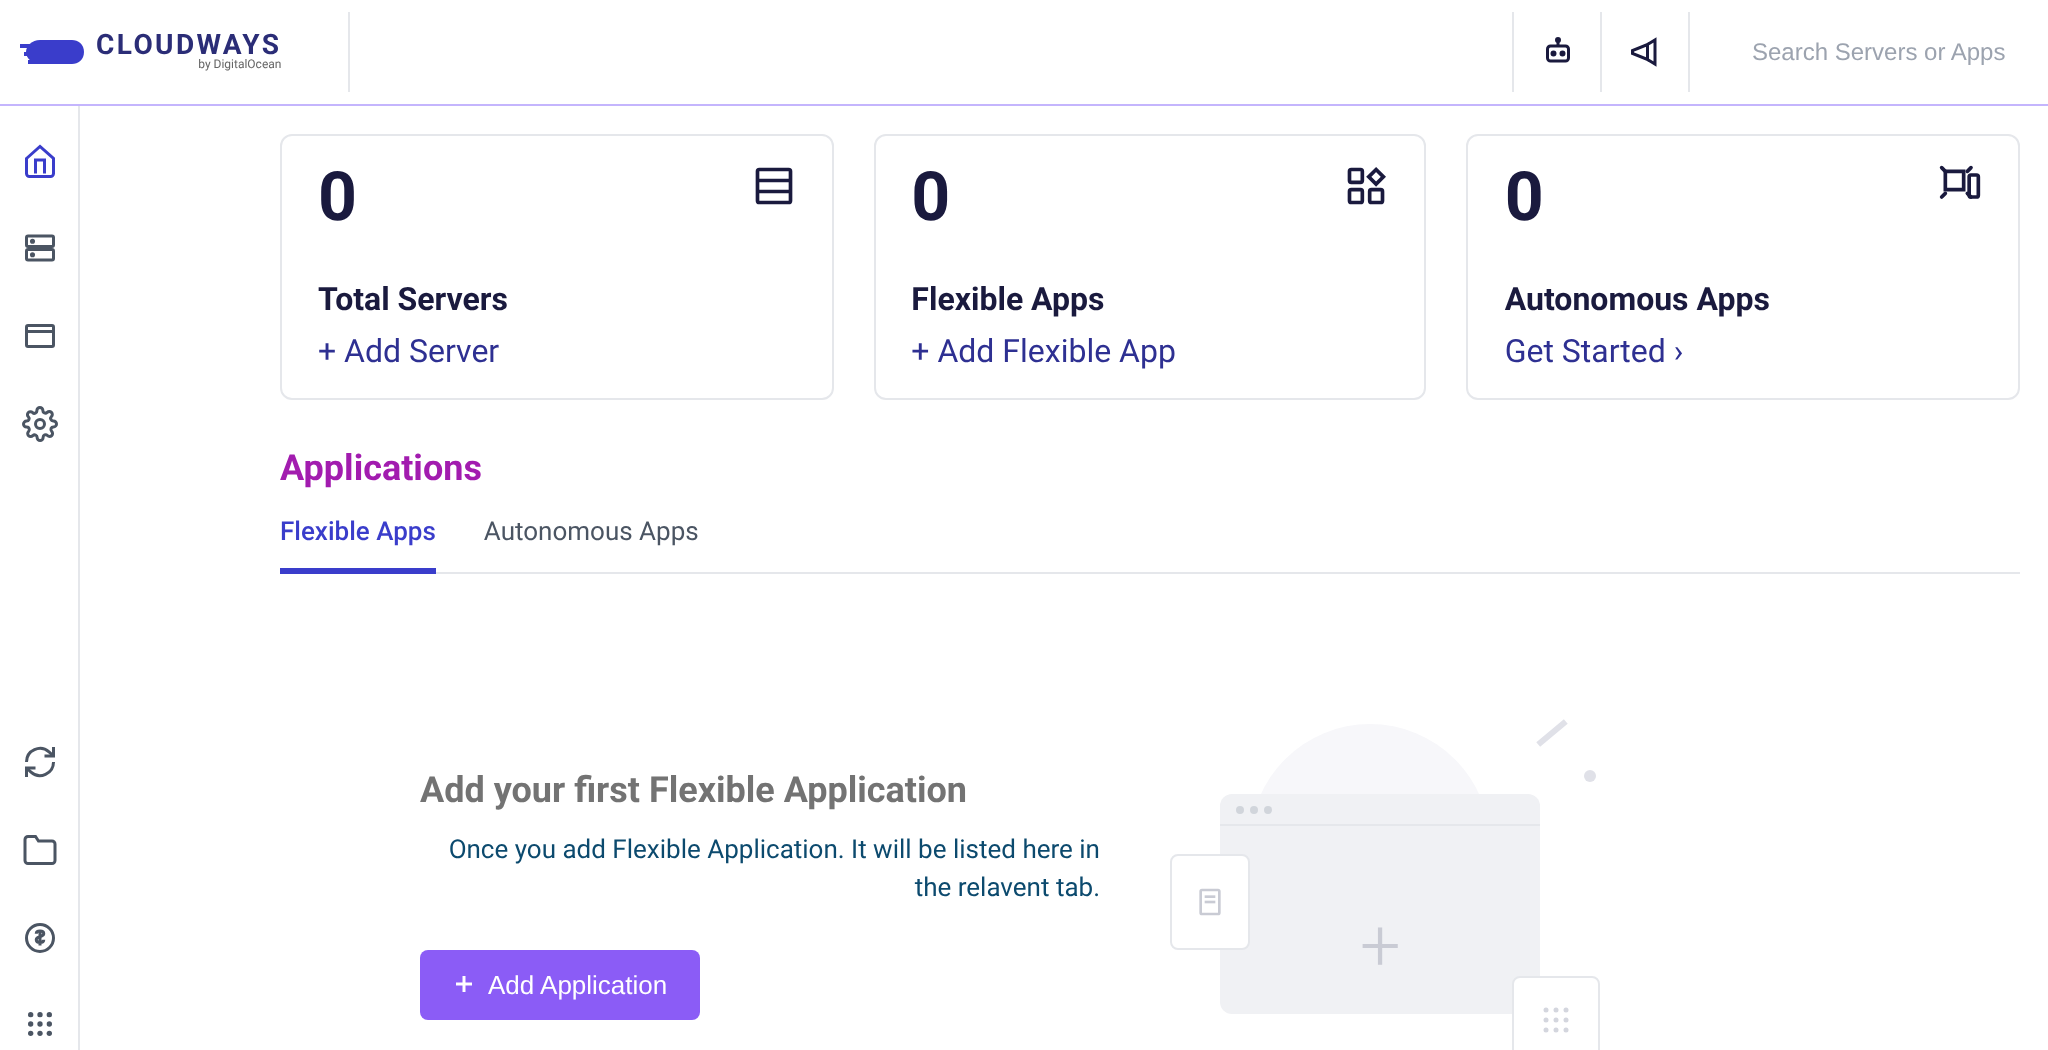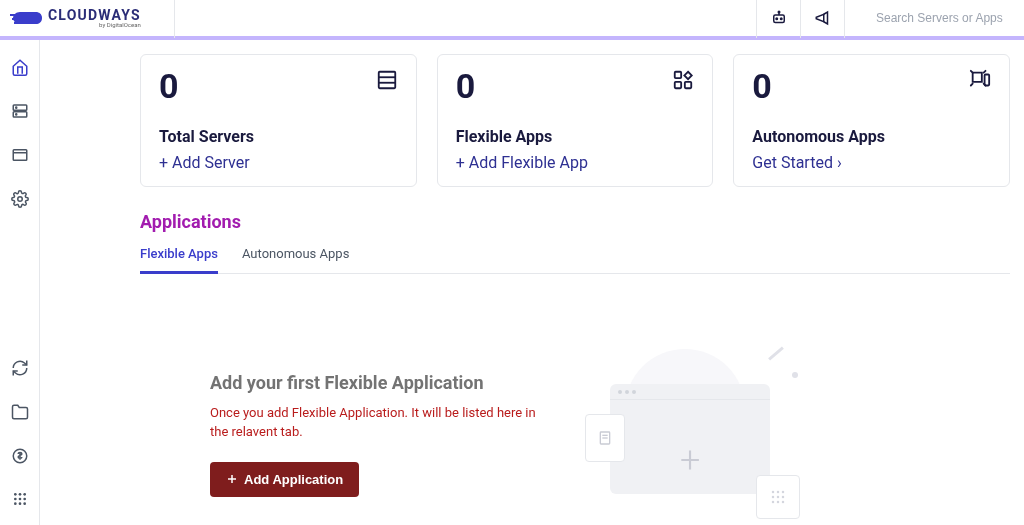--- a/index.html
+++ b/index.html
@@ -5,24 +5,24 @@
     * { box-sizing: border-box; margin: 0; padding: 0; }
     body {
       font-family: -apple-system, BlinkMacSystemFont, "Segoe UI", Roboto, sans-serif;
       background: #fff;
       color: #2f2e5e;
       width: 1024px;
       height: 525px;
       overflow: hidden;
     }
     .topbar {
-      height: 40px;
+      height: 53px;
       display: flex;
       align-items: center;
-      border-bottom: 4px solid #c4b5fd;
+      border-bottom: 1px solid #c4b5fd;
     }
     .logo-box {
       width: 175px;
       height: 40px;
       display: flex;
       align-items: center;
       padding-left: 10px;
       border-right: 1px solid #e5e7eb;
     }
     .logo { display: flex; align-items: center; gap: 4px; }
@@ -100,29 +100,29 @@
 
     .empty-state {
       display: flex;
       margin-top: 70px;
       gap: 40px;
       align-items: center;
       padding-left: 70px;
     }
     .empty-text { flex: 1; max-width: 340px; }
     .empty-title { font-size: 18px; font-weight: 700; color: #737373; margin-bottom: 10px; }
-    .empty-desc { font-size: 13px; color: #b91c1c; line-height: 1.5; margin-bottom: 20px; }
+    .empty-desc { font-size: 13px; color: #0c4a6e; line-height: 1.5; margin-bottom: 20px; text-align: right; }
     .add-btn {
-      background: #7f1d1d;
+      background: #8b5cf6;
       color: #fff;
       border: none;
       border-radius: 4px;
       padding: 10px 16px;
       font-size: 13px;
-      font-weight: 700;
+      font-weight: 400;
       cursor: pointer;
       display: inline-flex;
       align-items: center;
       gap: 6px;
     }
     .empty-illustration { position: relative; width: 220px; height: 180px; }
     .illus-browser {
       position: absolute; top: 40px; left: 20px;
       width: 160px; height: 110px;
       background: #f0f1f4;

